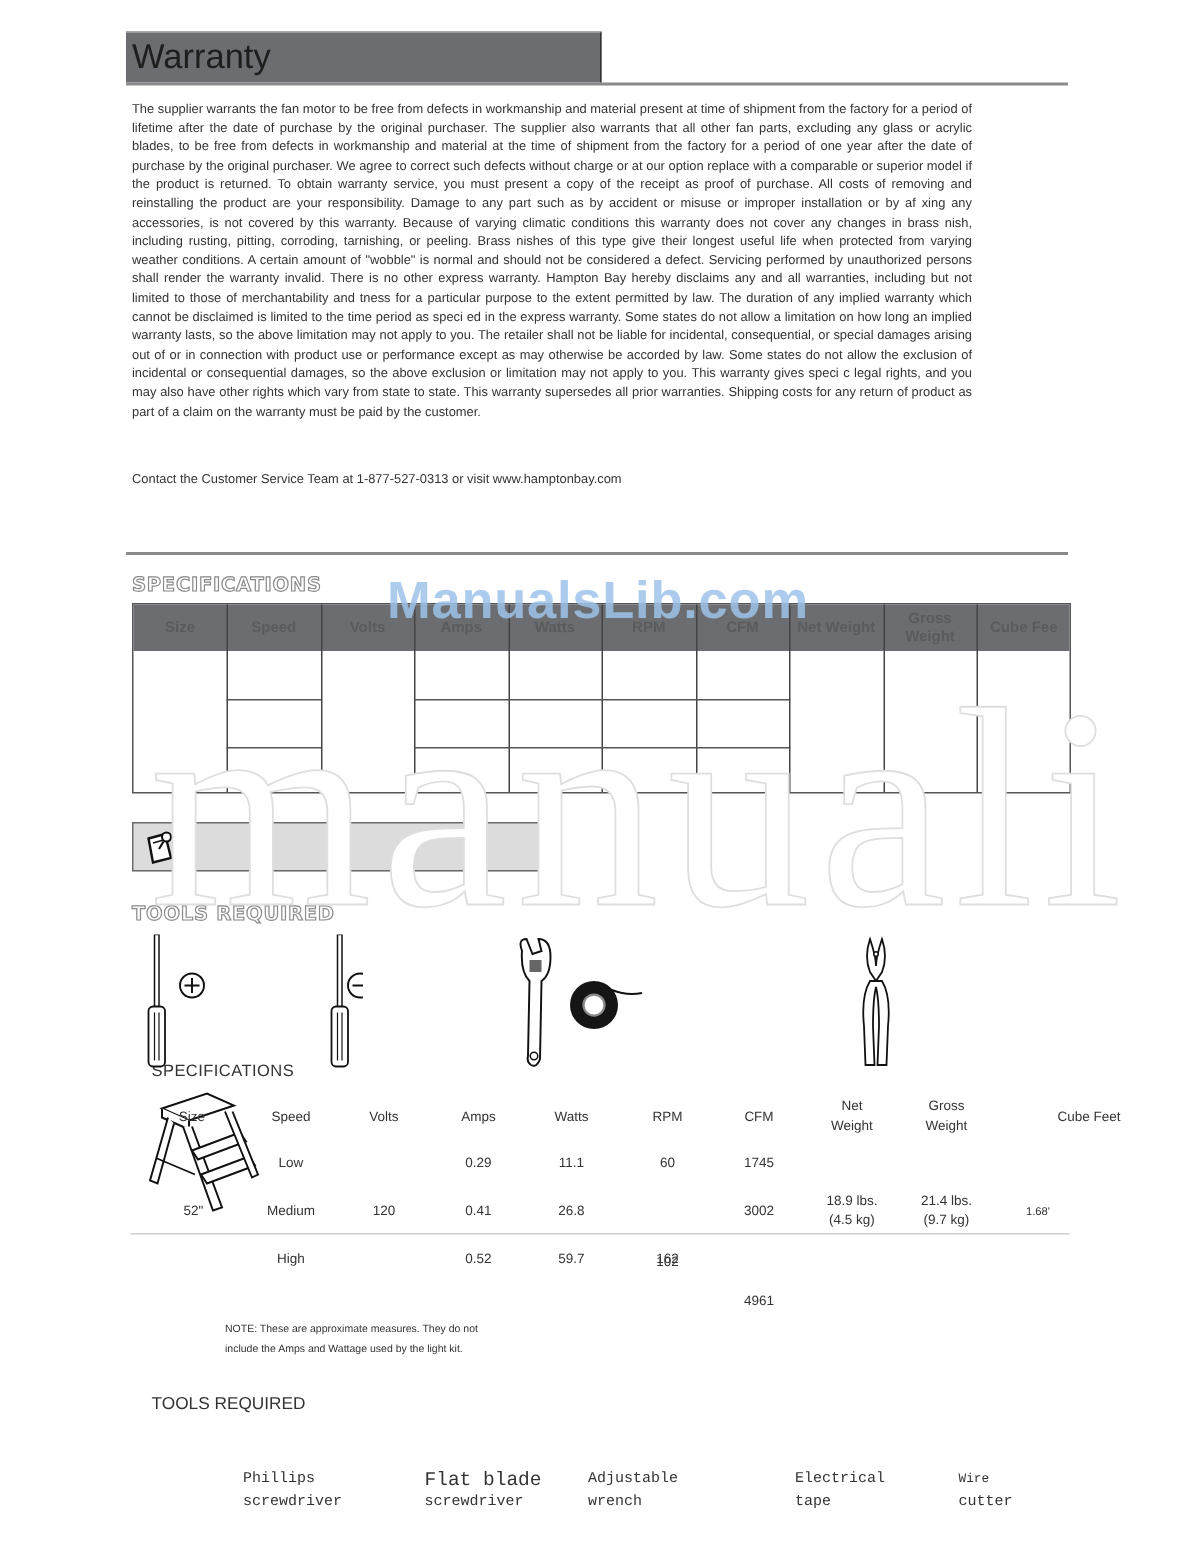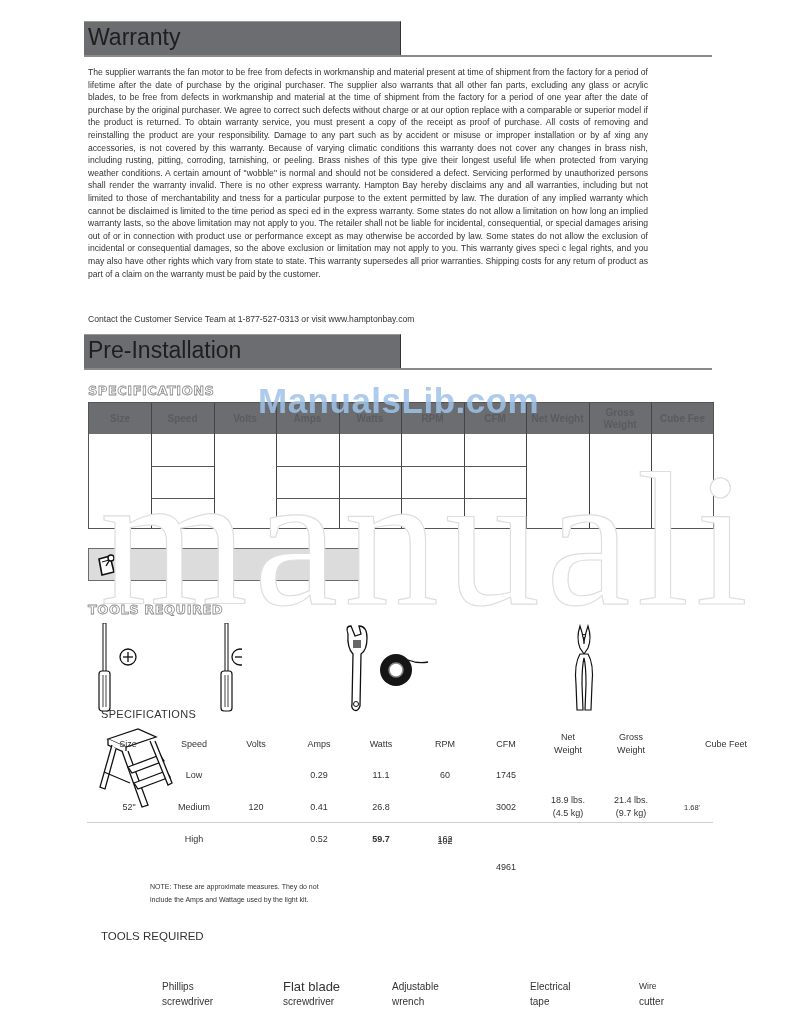--- a/index.html
+++ b/index.html
@@ -36,38 +36,35 @@
 
   .spec-label { position: absolute; left: 101px; top: 708px; font-size: 11px; color: #333; letter-spacing: 0.3px; }
   .spec-table { position: absolute; left: 0; top: 0; z-index: 2; }
   .tcell { position: absolute; font-size: 9px; color: #333; text-align: center; line-height: 13px; }
   .table-rule { position: absolute; left: 87px; top: 822px; width: 626px; height: 1px; background: #cfcfcf; }
 
   .stool { position: absolute; left: 98px; top: 727px; z-index: 1; }
 
   .note { position: absolute; left: 150px; top: 880px; font-size: 7px; line-height: 13px; color: #333; }
   .tools-label { position: absolute; left: 101px; top: 930px; font-size: 11.5px; color: #333; }
-  .tool-name { position: absolute; font-size: 10px; line-height: 15px; color: #333; }
+  .tool-name { position: absolute; font-size: 10px; line-height: 15px; color: #333; font-family: Liberation Mono, monospace; }
 </style>
 </head>
 <body>
 
 <div class="sec-header" style="top:21px;">
   <div class="bar">
       <span>Warranty</span>
     </div>
   <div class="rule"></div>
 </div>
 <p class="para" style="top:66px;">The supplier warrants the fan motor to be free from defects in workmanship and material present at time of shipment from the factory for a period of lifetime after the date of purchase by the original purchaser. The supplier also warrants that all other fan parts, excluding any glass or acrylic blades, to be free from defects in workmanship and material at the time of shipment from the factory for a period of one year after the date of purchase by the original purchaser. We agree to correct such defects without charge or at our option replace with a comparable or superior model if the product is returned. To obtain warranty service, you must present a copy of the receipt as proof of purchase. All costs of removing and reinstalling the product are your responsibility. Damage to any part such as by accident or misuse or improper installation or by af xing any accessories, is not covered by this warranty. Because of varying climatic conditions this warranty does not cover any changes in brass nish, including rusting, pitting, corroding, tarnishing, or peeling. Brass nishes of this type give their longest useful life when protected from varying weather conditions. A certain amount of "wobble" is normal and should not be considered a defect. Servicing performed by unauthorized persons shall render the warranty invalid. There is no other express warranty. Hampton Bay hereby disclaims any and all warranties, including but not limited to those of merchantability and tness for a particular purpose to the extent permitted by law. The duration of any implied warranty which cannot be disclaimed is limited to the time period as speci ed in the express warranty. Some states do not allow a limitation on how long an implied warranty lasts, so the above limitation may not apply to you. The retailer shall not be liable for incidental, consequential, or special damages arising out of or in connection with product use or performance except as may otherwise be accorded by law. Some states do not allow the exclusion of incidental or consequential damages, so the above exclusion or limitation may not apply to you. This warranty gives speci c legal rights, and you may also have other rights which vary from state to state. This warranty supersedes all prior warranties. Shipping costs for any return of product as part of a claim on the warranty must be paid by the customer.</p>
 <div class="contact">Contact the Customer Service Team at 1-877-527-0313 or visit www.hamptonbay.com</div>
 
 <div class="sec-header" style="top:334px;">
-  <div class="bar">
-      <span>Pre-Installation</span>
-    </div>
   <div class="rule"></div>
 </div>
 
 <div class="outline-title" style="left:88px; top:383px;">SPECIFICATIONS</div>
 <div class="wm-top">ManualsLib.com</div>
 
 <div class="spec-grid">
   <div class="hdr"></div>
   <div class="hcell" style="left:0;width:62px;">Size</div>
   <div class="hcell" style="left:62px;width:63px;">Speed</div>
@@ -192,21 +189,21 @@
   <div class="tcell" style="left:608px;top:794px;width:46px;">
     <div>21.4 lbs.</div>
     <div>(9.7 kg)</div>
   </div>
   <div class="tcell" style="left:672px;top:801px;width:40px;font-size:7.5px;">1.68'</div>
 
   <div class="table-rule"></div>
 
   <div class="tcell" style="left:169px;top:833px;width:50px;">High</div>
   <div class="tcell" style="left:299px;top:833px;width:40px;">0.52</div>
-  <div class="tcell" style="left:361px;top:833px;width:40px;font-weight:bold;">59.7</div>
+  <div class="tcell" style="left:361px;top:833px;width:40px;">59.7</div>
   <div class="tcell" style="left:425px;top:833px;width:40px;">162</div>
   <div class="tcell" style="left:486px;top:861px;width:40px;">4961</div>
 </div>
 
 <div class="note">
   <div>NOTE: These are approximate measures. They do not</div>
   <div>include the Amps and Wattage used by the light kit.</div>
 </div>
 
 <div class="tools-label">TOOLS REQUIRED</div>

